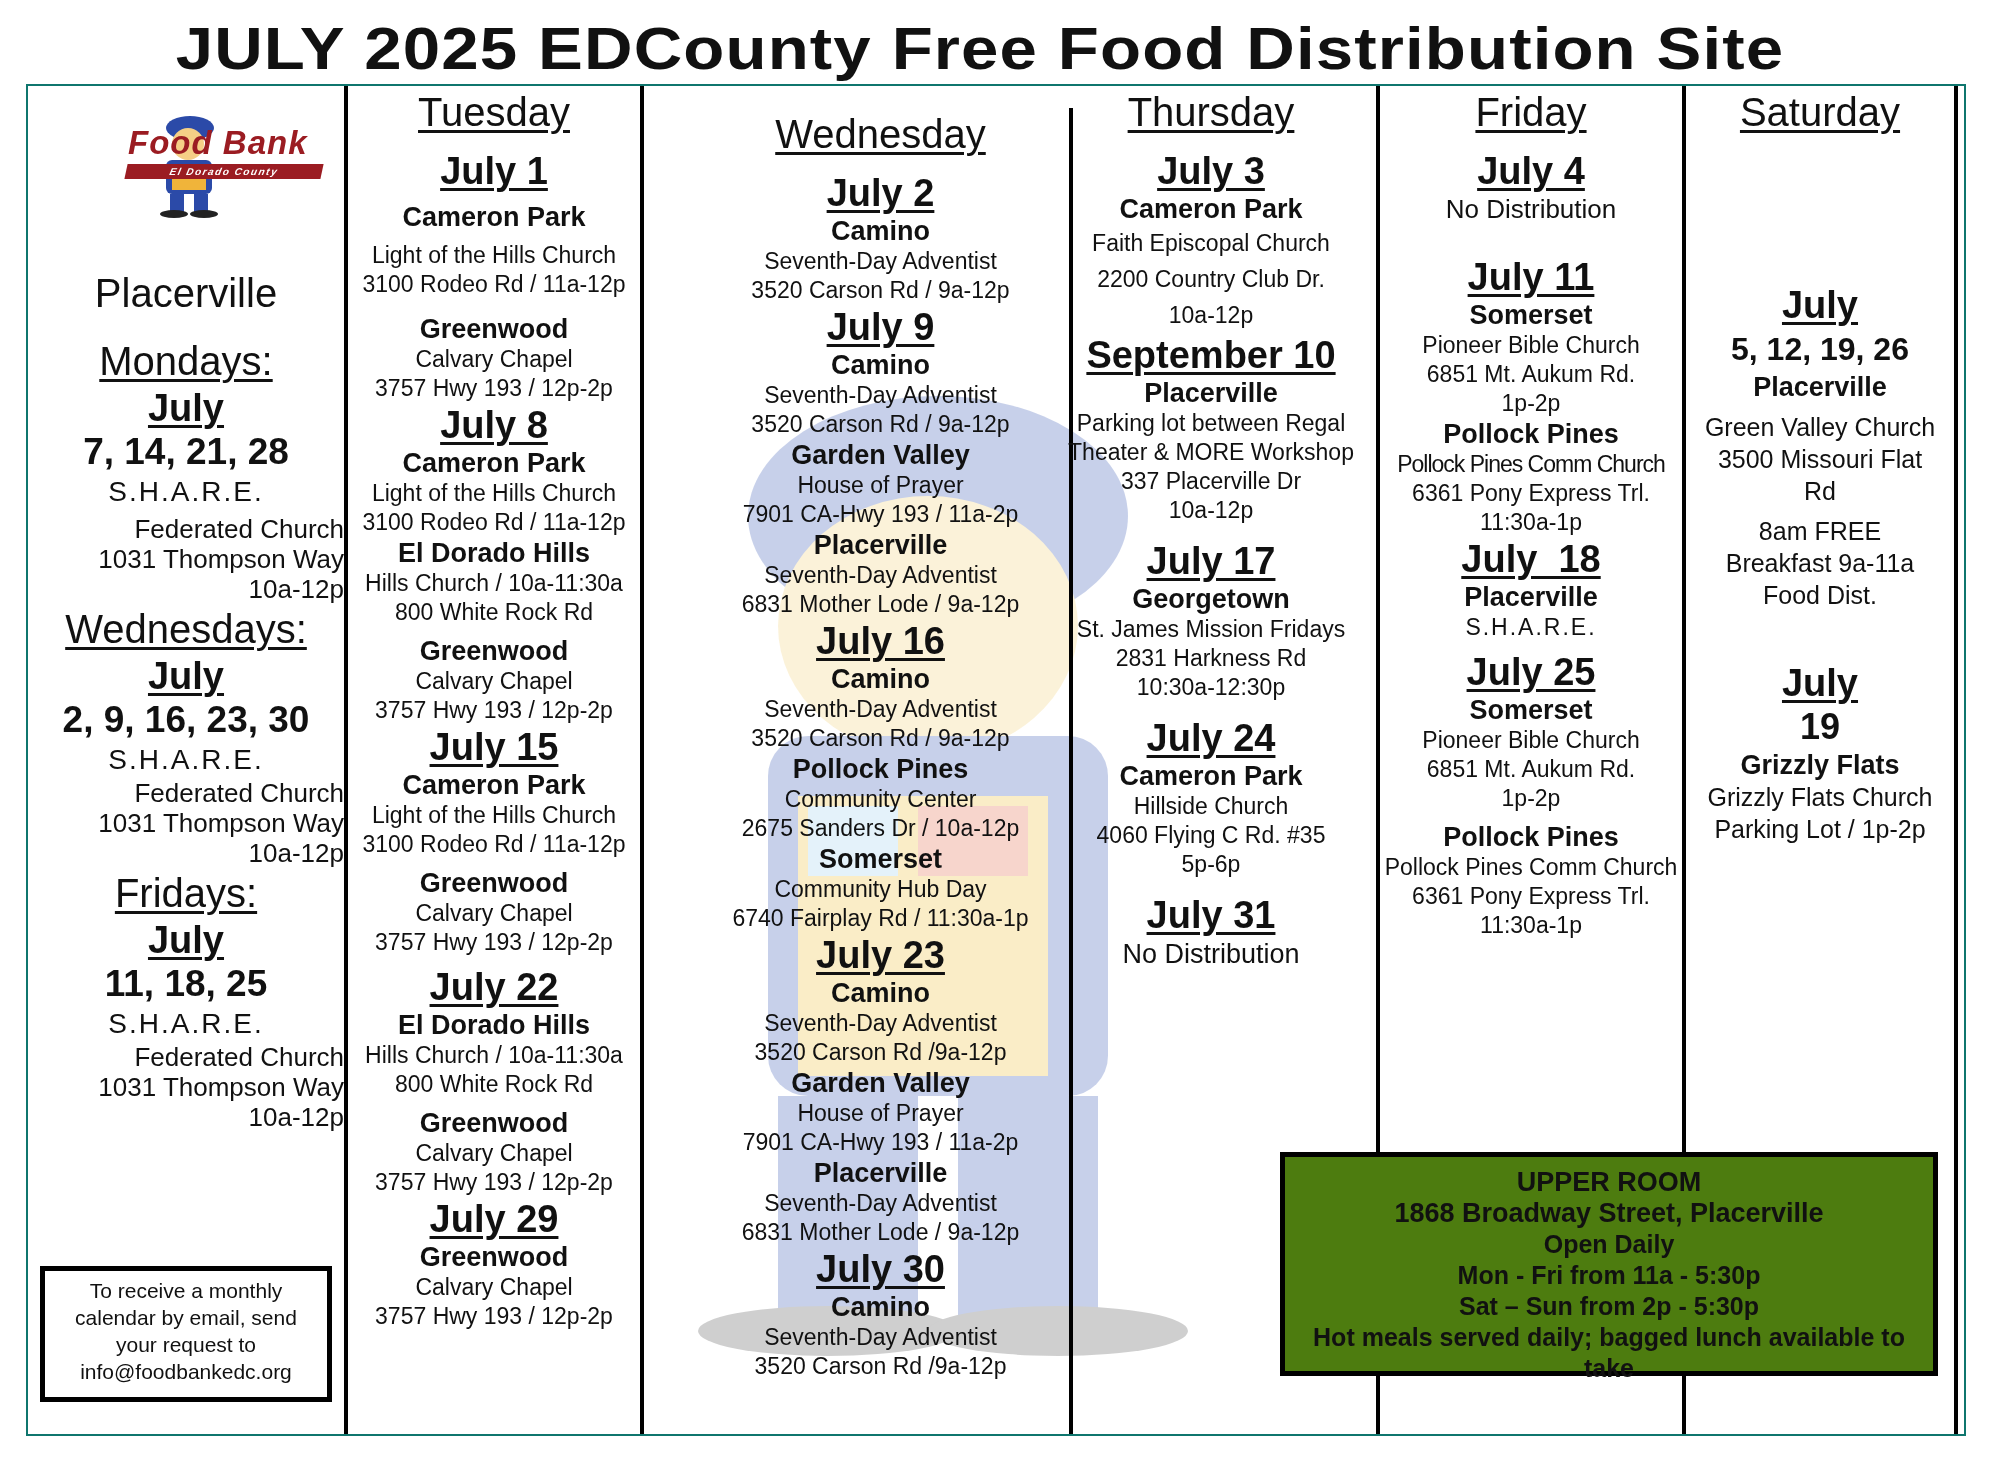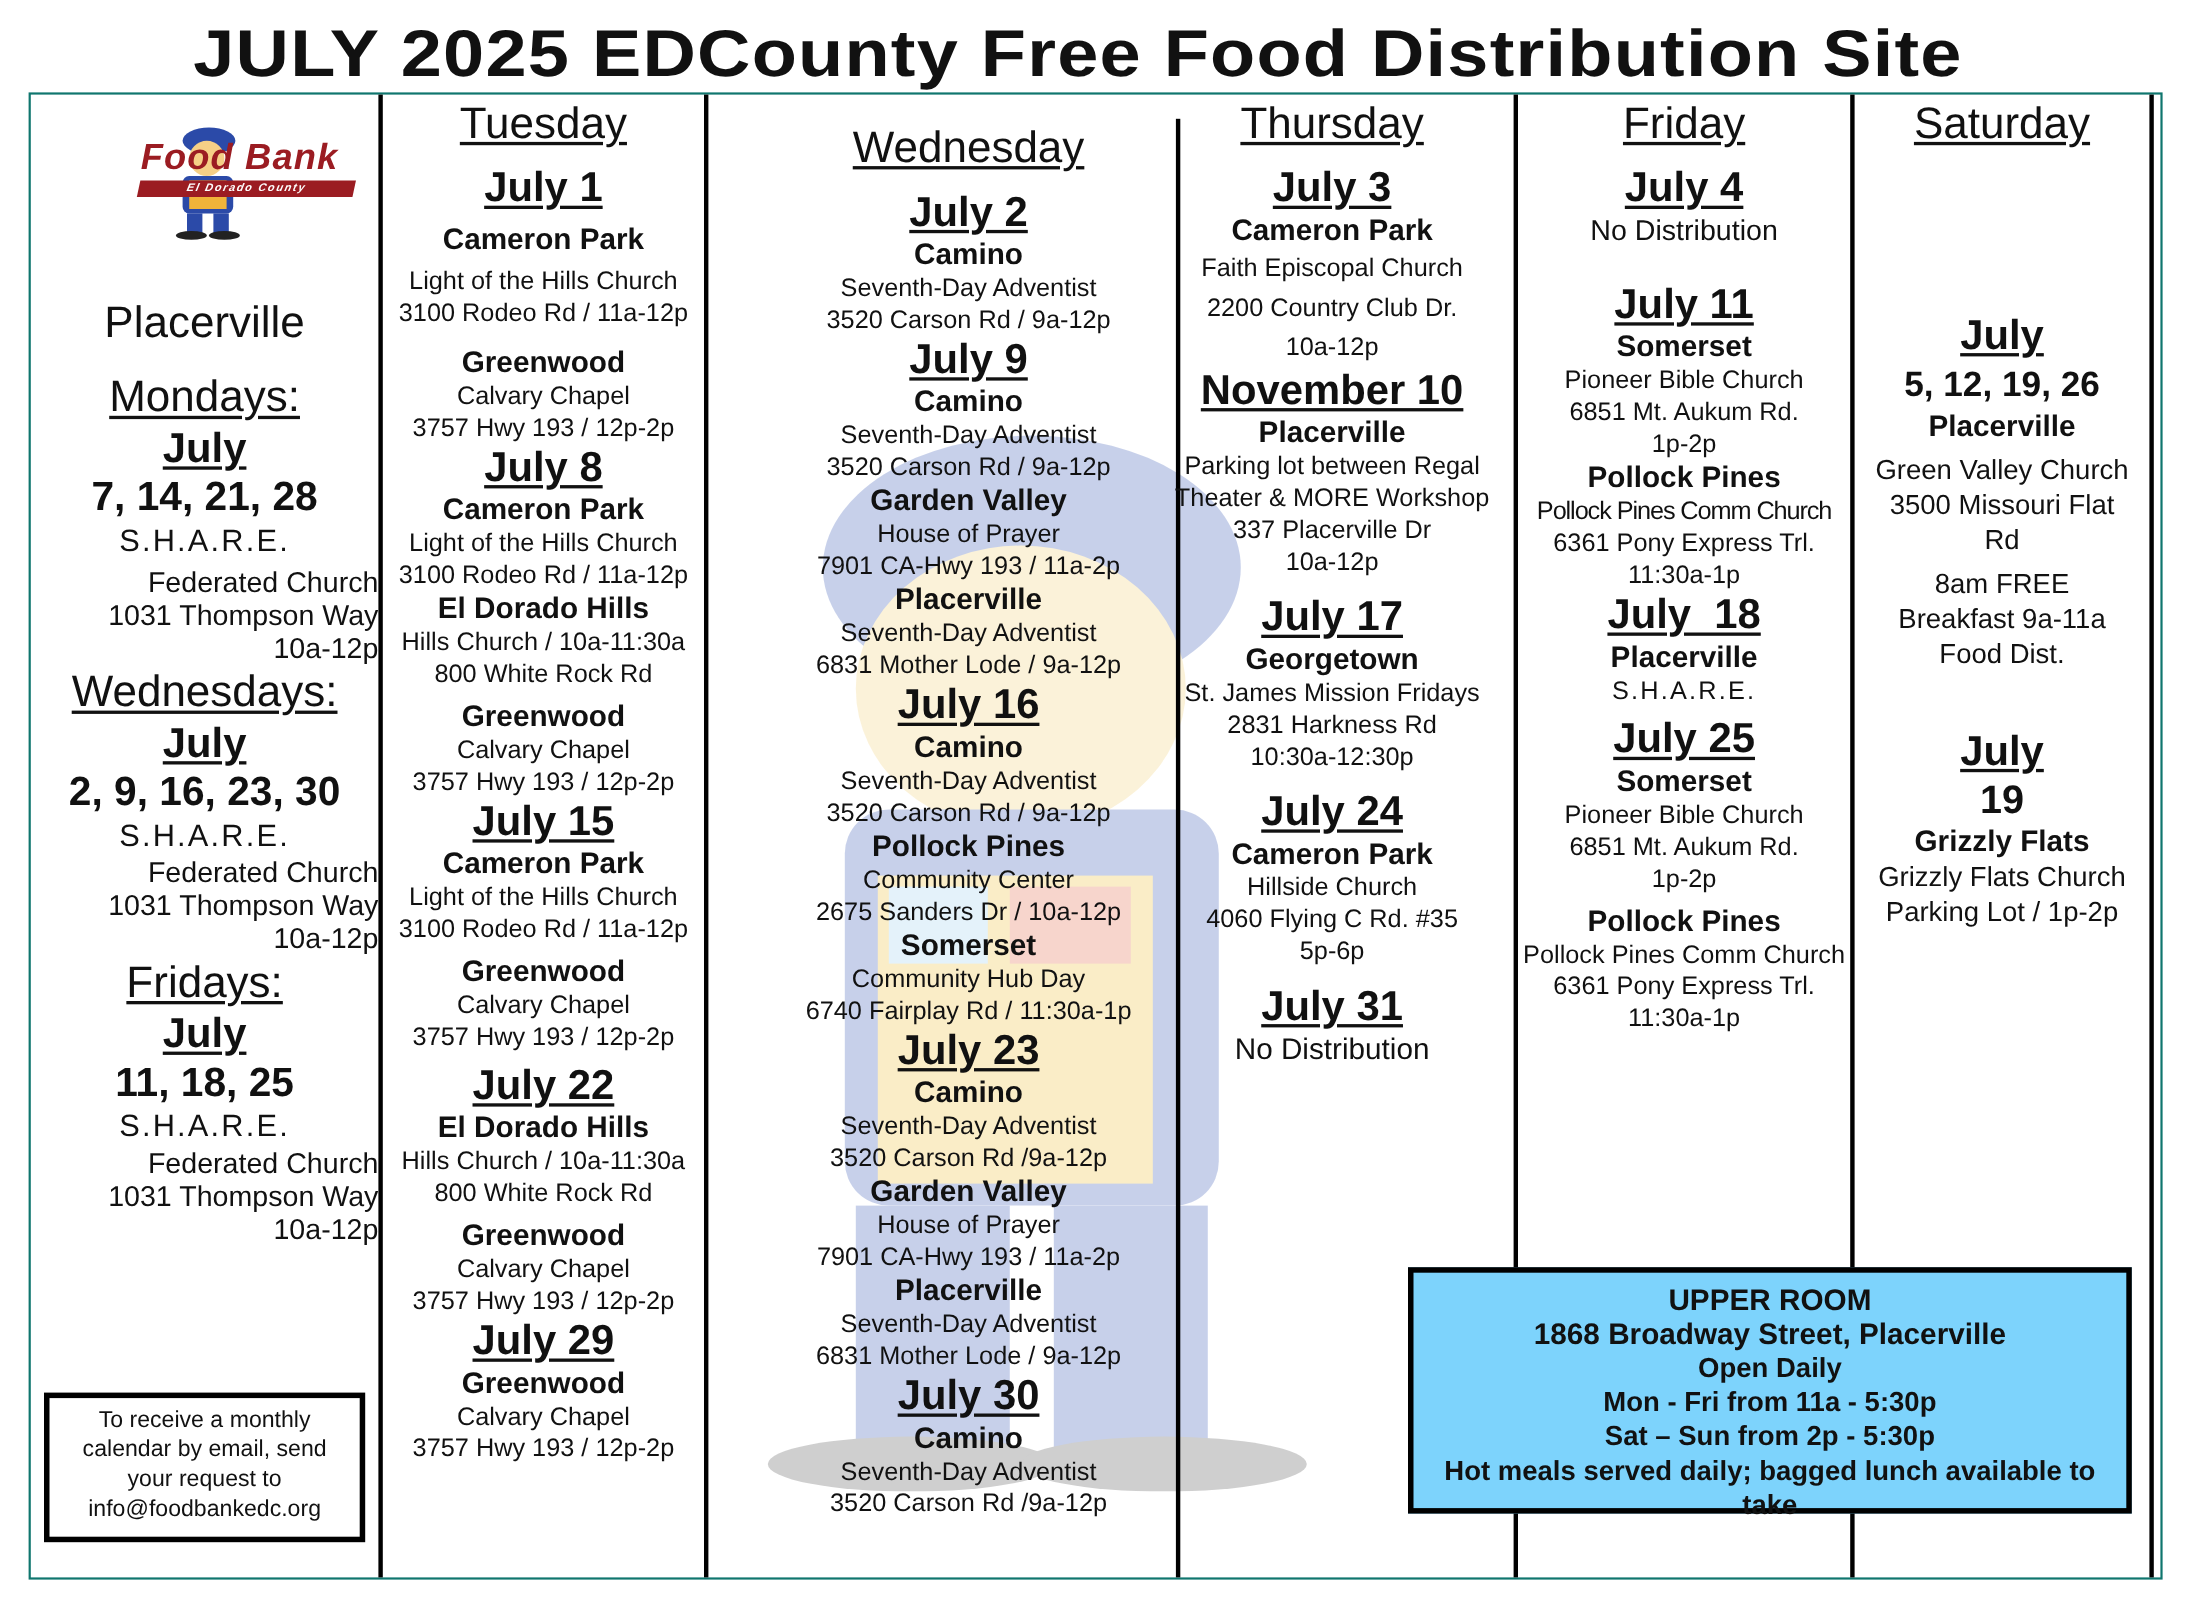--- a/index.html
+++ b/index.html
@@ -37,21 +37,21 @@
   .left-block { position: absolute; left: 0; width: 100%; text-align: center; }
   .big-label { font-size: 40px; line-height: 50px; }
   .big-under { font-size: 40px; line-height: 50px; text-decoration: underline; text-decoration-thickness: 3px; text-underline-offset: 4px; }
   .july-u { font-size: 38px; font-weight: bold; text-decoration: underline; text-decoration-thickness: 3px; text-underline-offset: 4px; line-height: 44px; }
   .days-big { font-size: 37px; font-weight: bold; line-height: 44px; }
   .share { font-size: 28px; letter-spacing: 2px; line-height: 36px; }
   .addr { font-size: 26px; line-height: 30px; text-align: right; }
   .email-box { position: absolute; left: 12px; top: 1180px; width: 292px; height: 136px; border: 5px solid #000;
                box-sizing: border-box; text-align: center; font-size: 21px; line-height: 27px; padding-top: 6px; }
   .upper-room { position: absolute; left: 1282px; top: 1150px; width: 658px; height: 224px; border: 5px solid #000;
-                box-sizing: border-box; background: #7dd3fc; text-align: center; font-weight: bold; font-size: 25px;
+                box-sizing: border-box; background: #4d7c0f; text-align: center; font-weight: bold; font-size: 25px;
                 line-height: 31px; padding-top: 10px; z-index: 2; }
   .upper-room .lead { font-size: 27px; }
 </style>
 </head>
 <body>
 
 <div class="title">JULY 2025 EDCounty Free Food Distribution Site</div>
 
 <div class="sheet">
 
@@ -221,21 +221,21 @@
 
   <div class="col c3">
     <div class="dayhead">Thursday</div>
     <div class="gap-m"></div>
     <div class="date">July 3</div>
     <div class="city">Cameron Park</div>
     <div class="line" style="line-height:36px">Faith Episcopal Church</div>
     <div class="line" style="line-height:36px">2200 Country Club Dr.</div>
     <div class="line" style="line-height:36px">10a-12p</div>
 
-    <div class="date">November 10</div>
+    <div class="date">September 10</div>
     <div class="city">Placerville</div>
     <div class="line">Parking lot between Regal</div>
     <div class="line">Theater &amp; MORE Workshop</div>
     <div class="line">337 Placerville Dr</div>
     <div class="line">10a-12p</div>
     <div class="gap-m"></div>
 
     <div class="date">July 17</div>
     <div class="city">Georgetown</div>
     <div class="line">St. James Mission Fridays</div>

